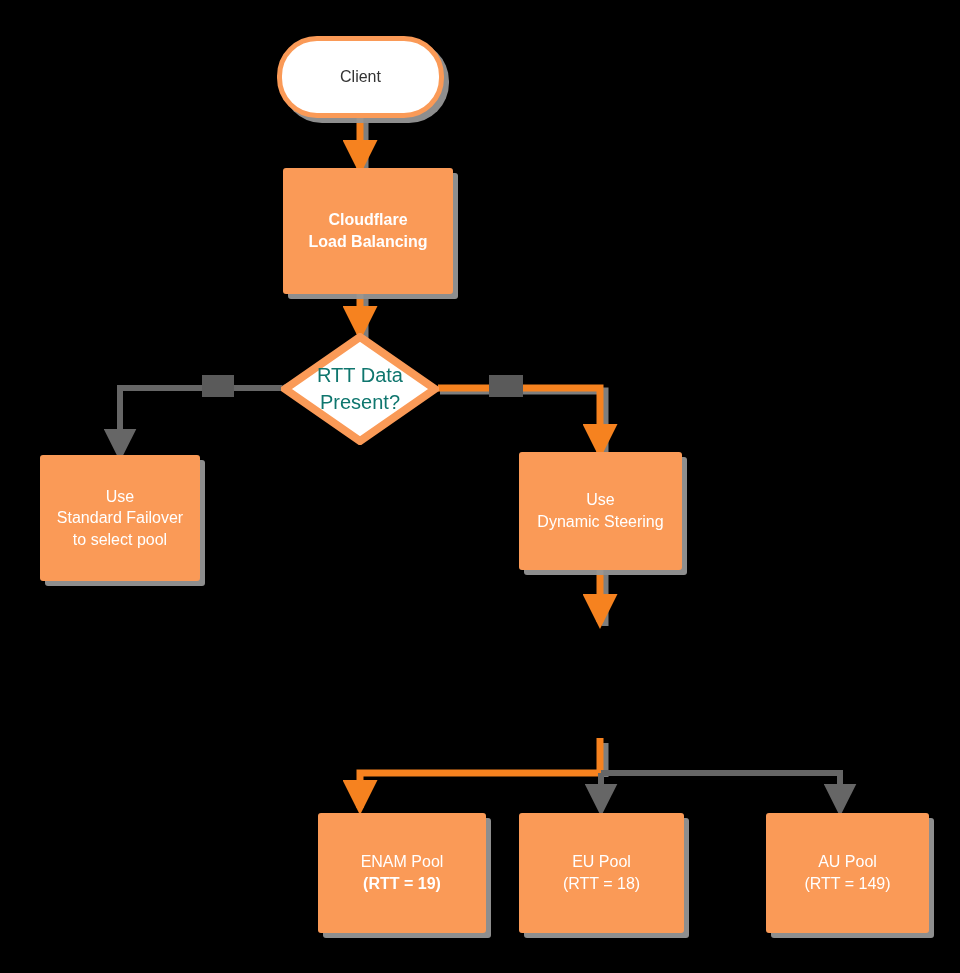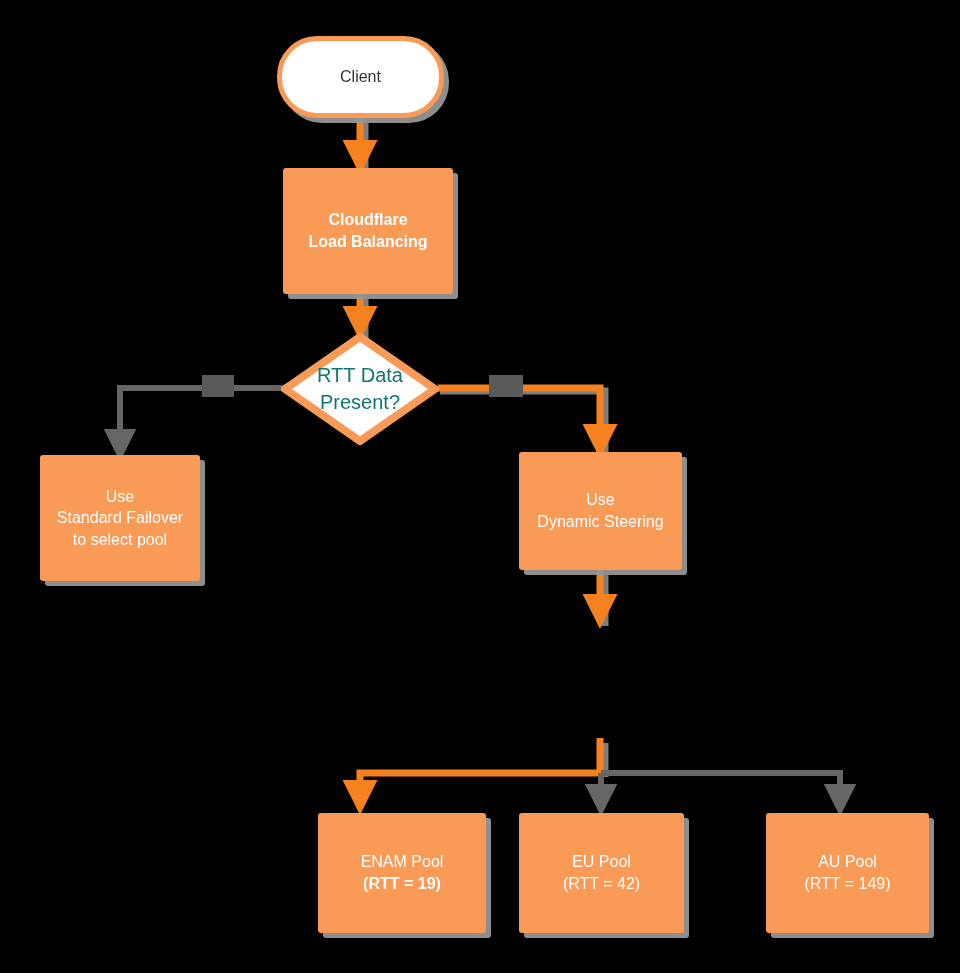--- a/index.html
+++ b/index.html
@@ -166,21 +166,21 @@
     </div>
 
 
     <div class="node box sharp" style="left:277px; top:813px; width:168px; height:120px; flex-direction:column;margin-left:41px;">
       <span>ENAM Pool</span>
       <span class="bold-line">(RTT = 19)</span>
     </div>
 
     <div class="node box" style="left:519px; top:813px; width:165px; height:120px; flex-direction:column;">
       <span>EU Pool</span>
-      <span>(RTT = 42)</span>
+      <span>(RTT = 18)</span>
     </div>
 
     <div class="node box" style="left:758px; top:813px; width:163px; height:120px; flex-direction:column;margin-left:8px;">
       <span>AU Pool</span>
       <span>(RTT = 149)</span>
     </div>
 
   </div>
 </div>
 

